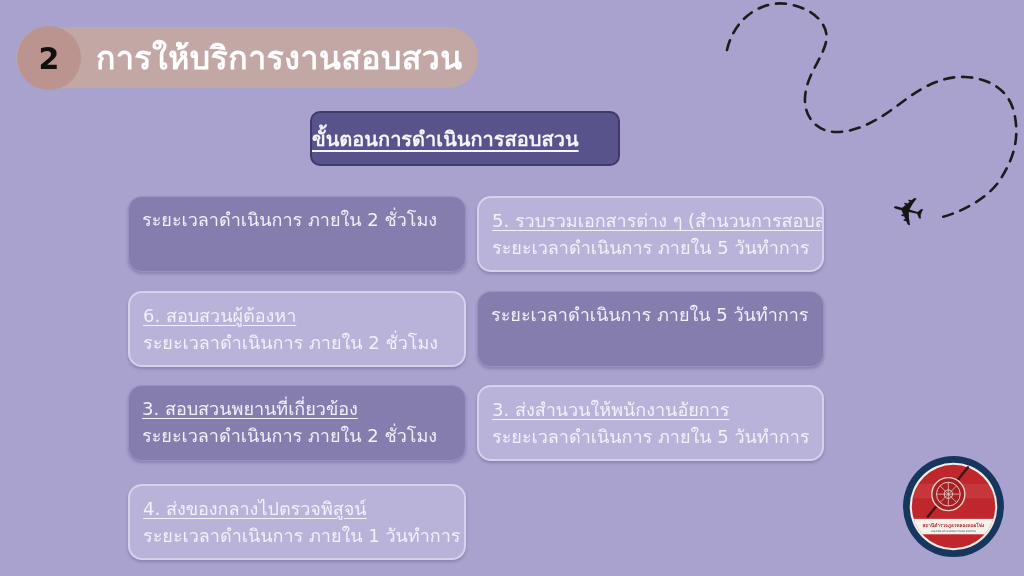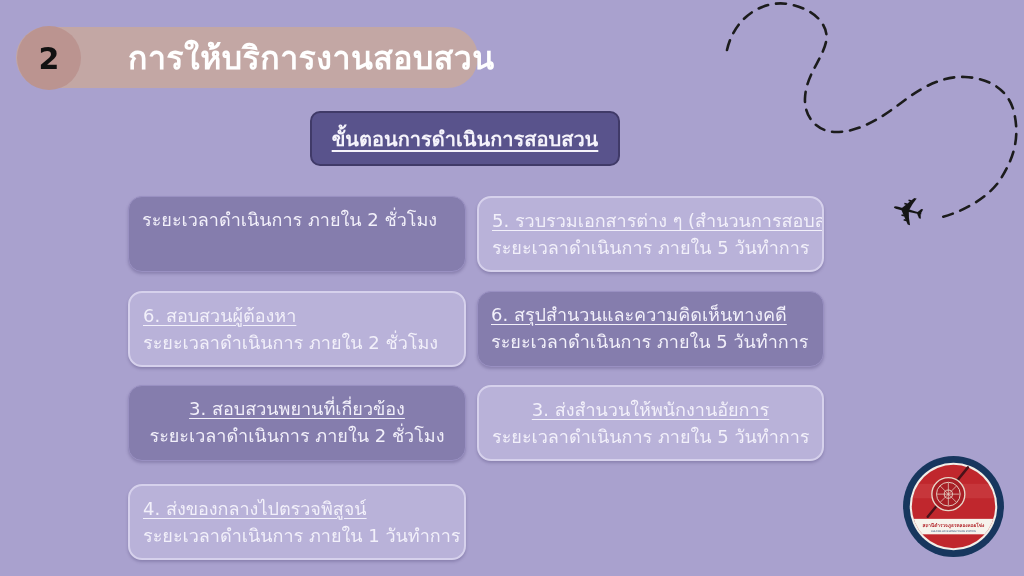--- a/index.html
+++ b/index.html
@@ -30,31 +30,31 @@
     background:#bb9490;
     display:flex;align-items:center;justify-content:center;
   }
   .title-number{
     font-size:30px;font-weight:bold;color:#111111;
   }
   .title-text{
     position:absolute;left:96px;top:27px;height:61px;
     display:flex;align-items:center;
     font-size:32px;font-weight:bold;color:#ffffff;
-    white-space:nowrap;letter-spacing:0.5px;margin-left:32px;
+    white-space:nowrap;letter-spacing:0.5px;
   }
   
   .subtitle-box{
     position:absolute;left:310px;top:111px;
     width:310px;height:55px;
     background:#59538c;
     border:2px solid #403a68;
     border-radius:10px;
     box-sizing:border-box;
-    display:flex;align-items:center;justify-content:center;font-family:Liberation Mono, monospace;
+    display:flex;align-items:center;justify-content:flex-start;font-family:Liberation Mono, monospace;
   }
   .subtitle-text{
     font-size:20px;font-weight:bold;color:#f5f3fb;
     text-decoration:underline;text-underline-offset:4px;
     white-space:nowrap;
   }
   
   .card{
     position:absolute;height:76px;
     border-radius:14px;
@@ -70,21 +70,21 @@
   }
   .card.light{
     background:#b9b2d9;
     border:2px solid #d6d1ec;
     box-shadow:0 2px 3px rgba(70,60,110,0.30);
   }
   .col-l{left:128px;width:338px;}
   .col-r{left:477px;width:347px;}
   .row-1{top:196px;}
   .row-2{top:291px;}
-  .row-3{top:385px;text-align:center;}
+  .row-3{top:385px;}
   .row-4{top:484px;}
   .card-title{
     font-size:18px;line-height:27px;
     text-decoration:underline;text-underline-offset:3px;
     white-space:nowrap;
   }
   .card-duration{
     font-size:18px;line-height:27px;
     white-space:nowrap;
   }
@@ -125,21 +125,20 @@
   <div class="card light col-l row-4">
     <div class="card-title">4. ส่งของกลางไปตรวจพิสูจน์</div>
     <div class="card-duration">ระยะเวลาดำเนินการ ภายใน 1 วันทำการ</div>
   </div>
 
   <div class="card light col-r row-1">
     <div class="card-title">5. รวบรวมเอกสารต่าง ๆ (สำนวนการสอบสวน)</div>
     <div class="card-duration">ระยะเวลาดำเนินการ ภายใน 5 วันทำการ</div>
   </div>
   <div class="card dark col-r row-2">
-    <div class="card-title">6. สรุปสำนวนและความคิดเห็นทางคดี</div>
     <div class="card-duration">ระยะเวลาดำเนินการ ภายใน 5 วันทำการ</div>
   </div>
   <div class="card light col-r row-3">
     <div class="card-title">3. ส่งสำนวนให้พนักงานอัยการ</div>
     <div class="card-duration">ระยะเวลาดำเนินการ ภายใน 5 วันทำการ</div>
   </div>
 
   <svg class="logo" viewBox="0 0 100 100" xmlns="http://www.w3.org/2000/svg">
     <circle cx="50" cy="50" r="49" fill="#17365e"></circle>
     <circle cx="50" cy="50" r="42.5" fill="#f2efe9"></circle>

